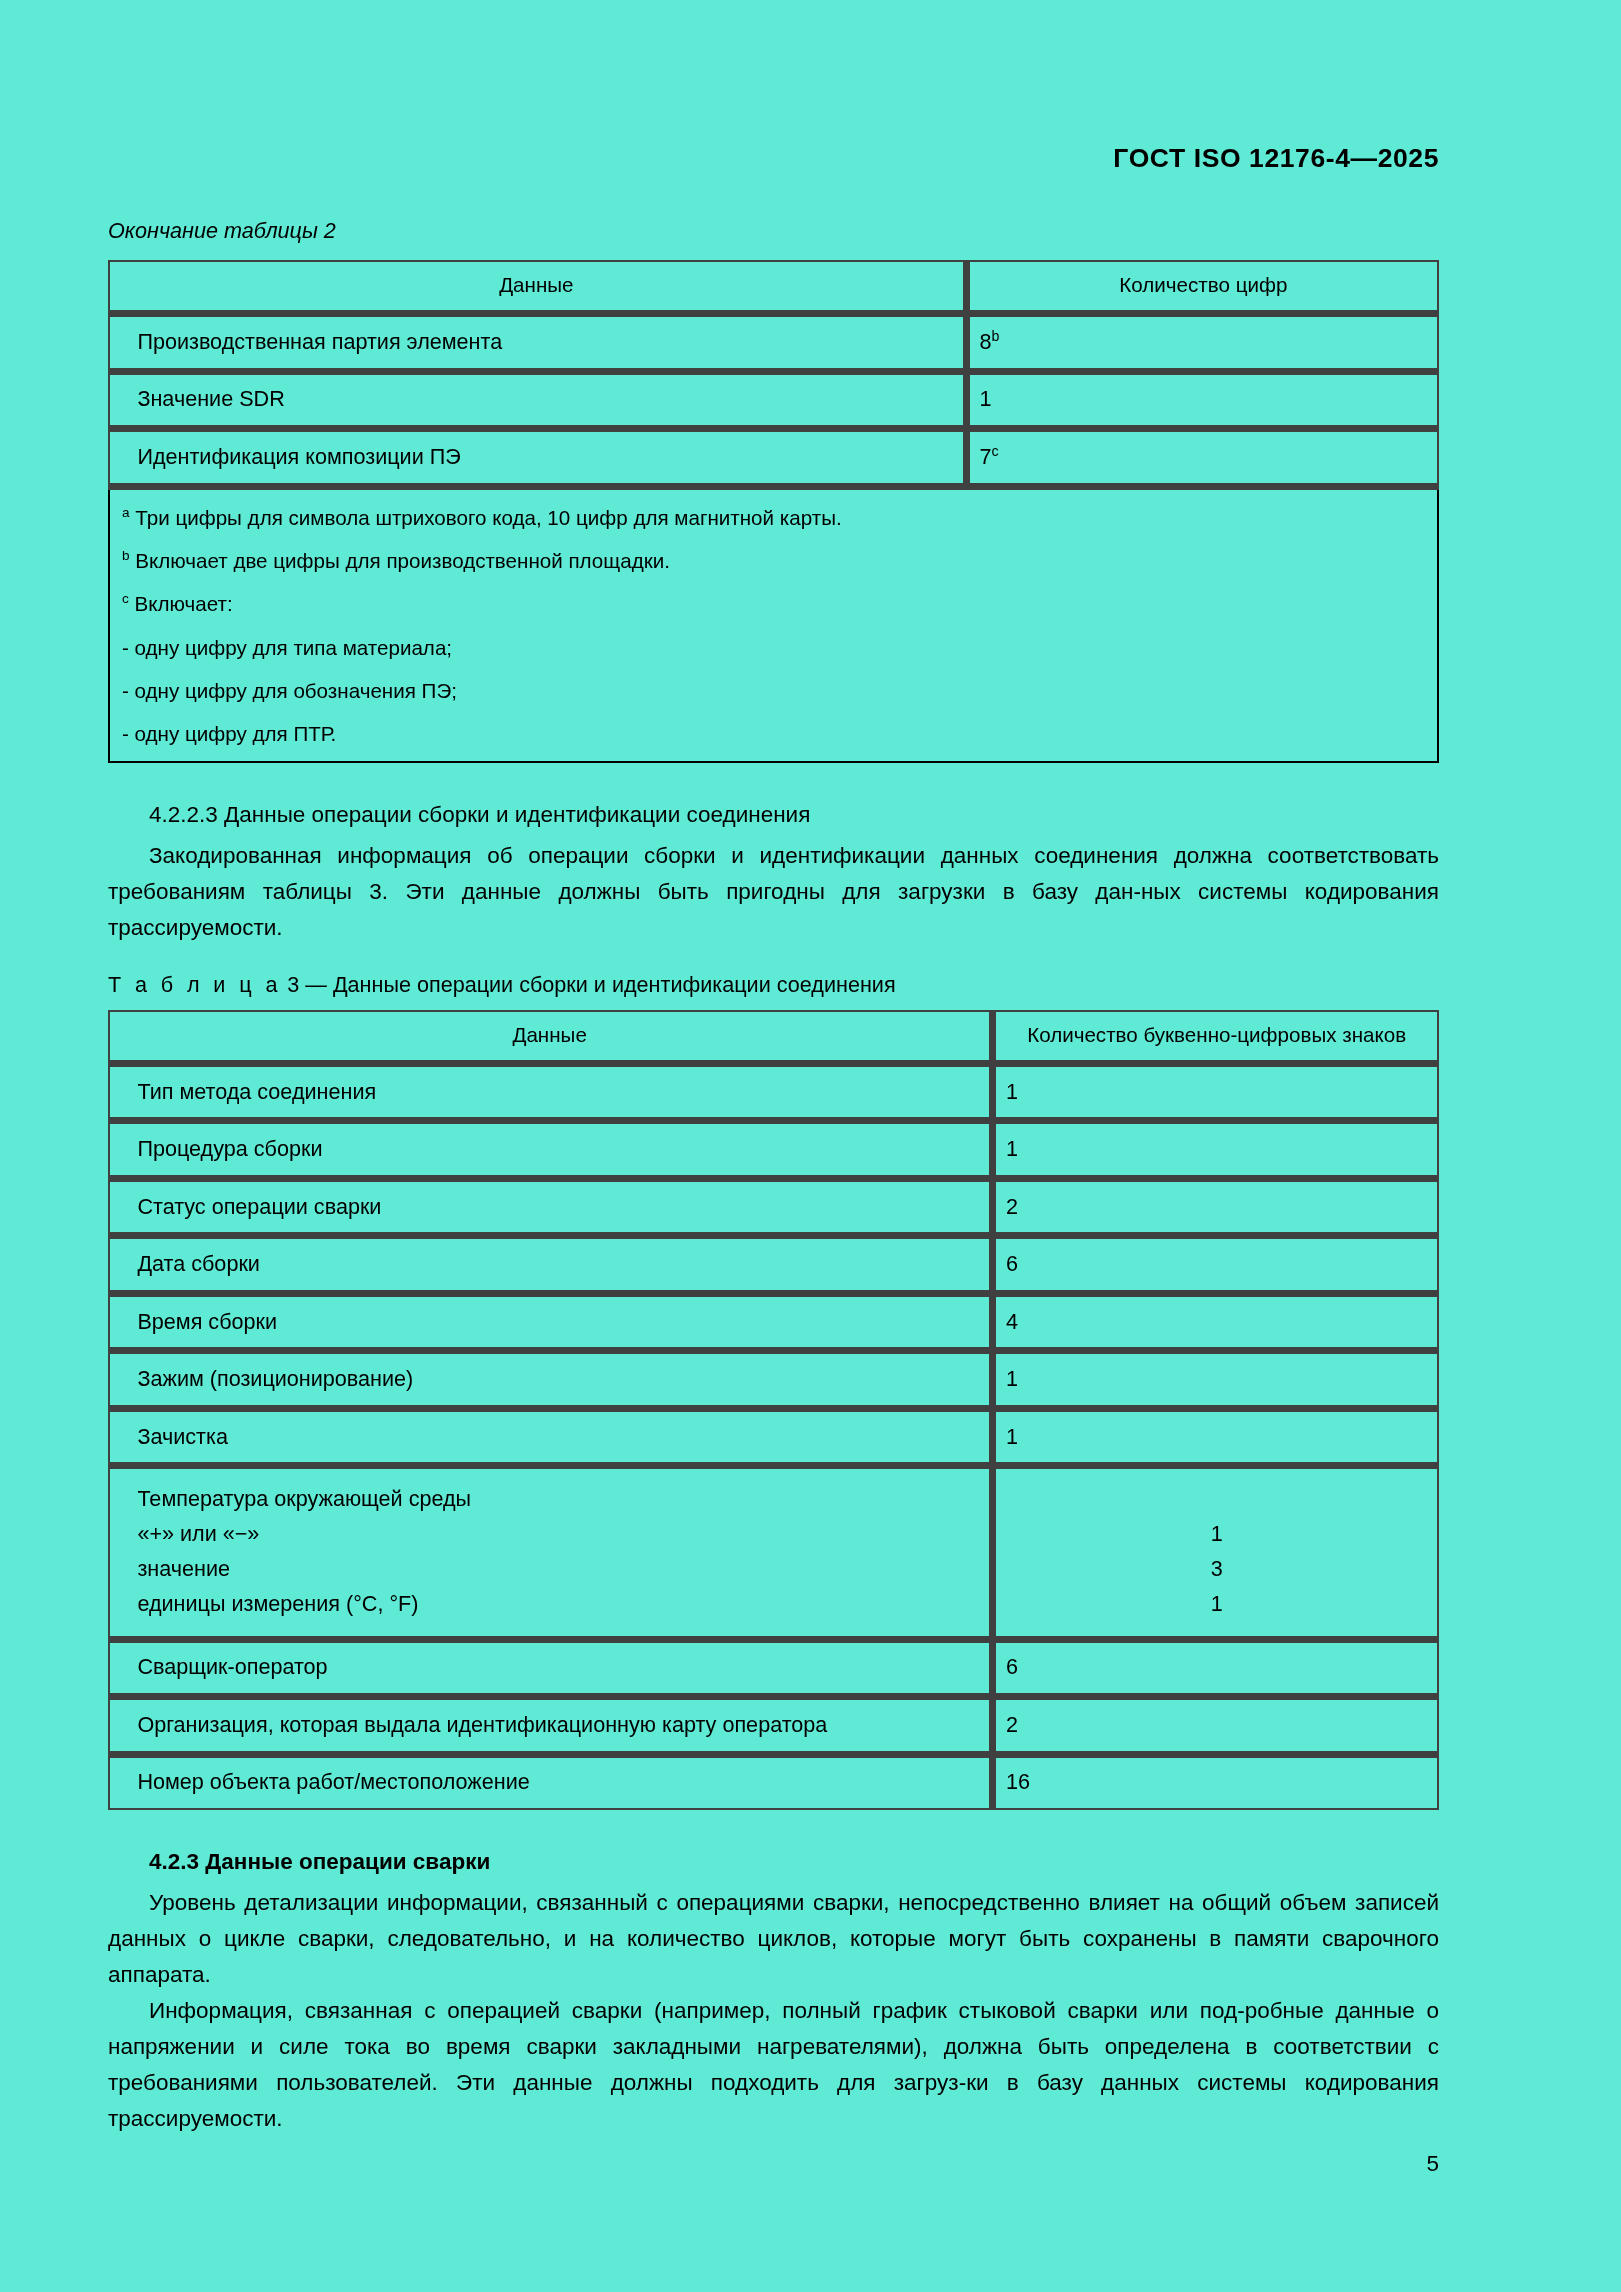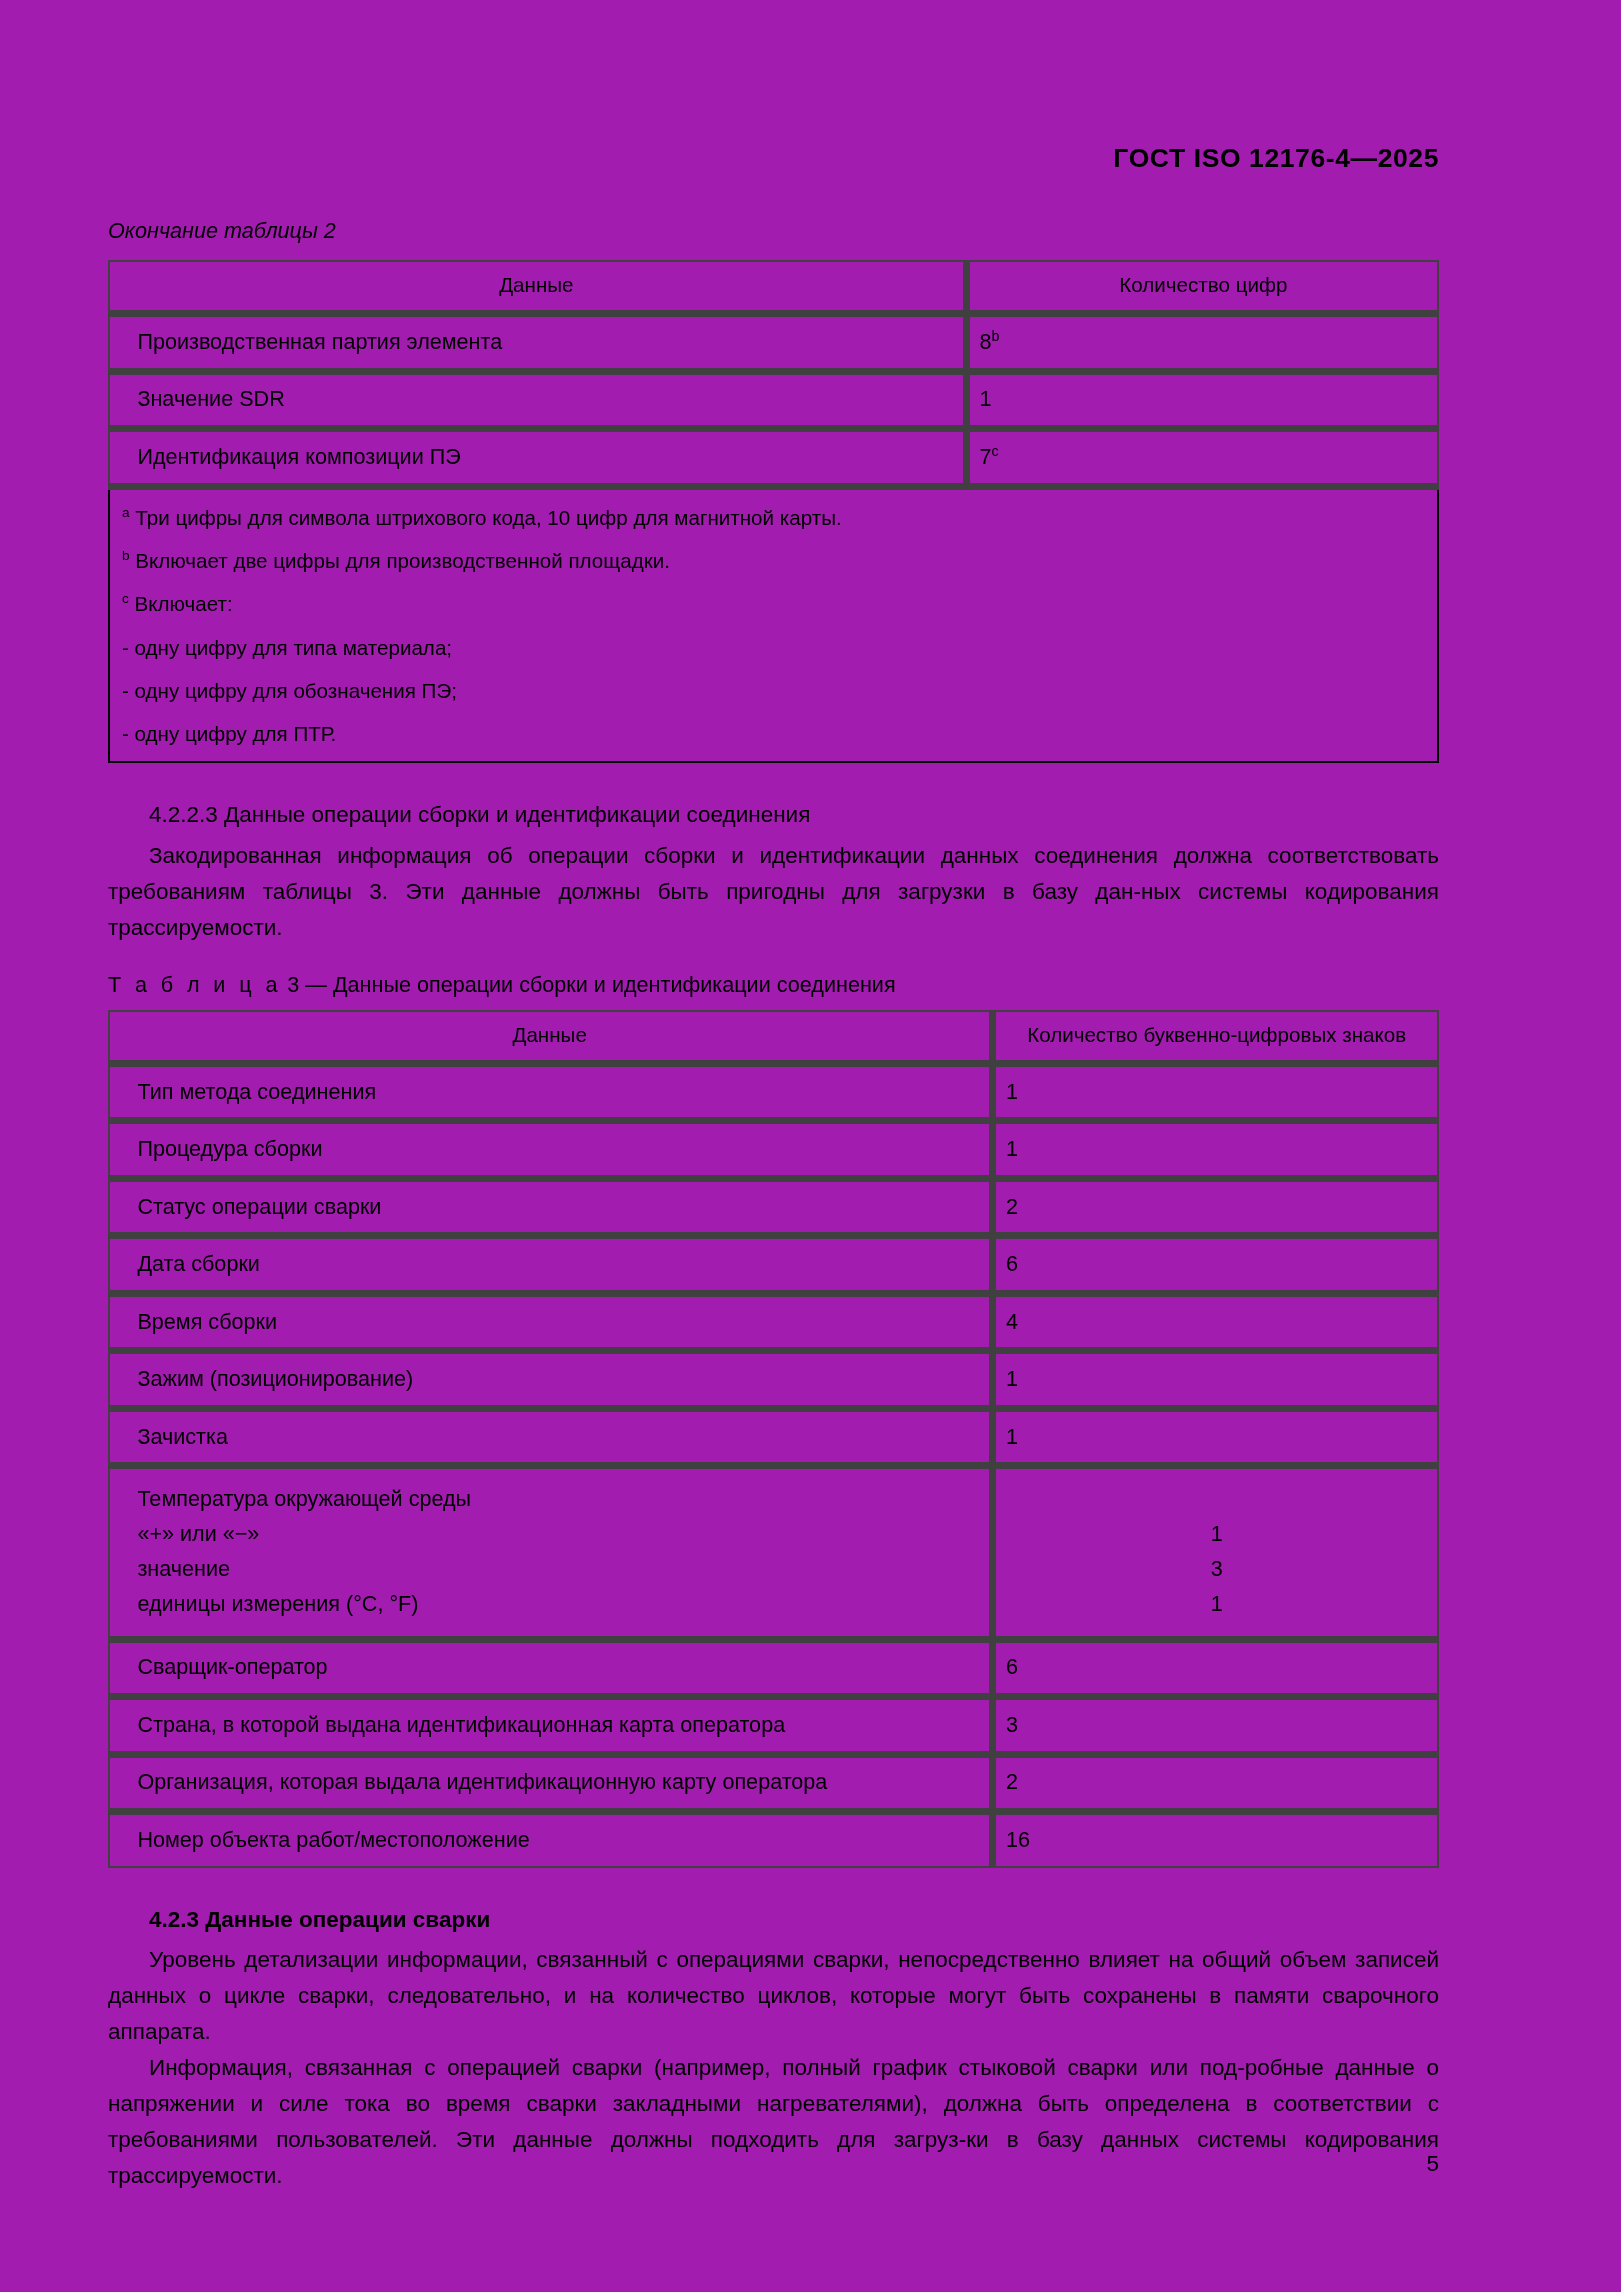--- a/index.html
+++ b/index.html
@@ -9,21 +9,21 @@
   }
   body {
     font-family: "Liberation Sans", sans-serif;
     color: #000000;
   }
   .page {
     position: relative;
     width: 1621px;
     height: 2293px;
     margin: 0 auto;
-    background: #a21caf;
+    background: #5eead4;
     box-sizing: border-box;
     overflow: hidden;
   }
   
   .page-header {
     position: absolute;
     top: 143px;
     left: 108px;
     right: 182px;
     height: 39px;
@@ -249,24 +249,20 @@
             <div>1</div>
             <div>3</div>
             <div>1</div>
           </td>
         </tr>
         <tr>
           <td class="lbl outer-left">Сварщик-оператор</td>
           <td class="val outer-right">6</td>
         </tr>
         <tr>
-          <td class="lbl outer-left">Страна, в которой выдана идентификационная карта оператора</td>
-          <td class="val outer-right">3</td>
-        </tr>
-        <tr>
           <td class="lbl outer-left">Организация, которая выдала идентификационную карту оператора</td>
           <td class="val outer-right">2</td>
         </tr>
         <tr>
           <td class="lbl outer-left outer-bot">Номер объекта работ/местоположение</td>
           <td class="val outer-right outer-bot">16</td>
         </tr>
       </tbody>
     </table>
 

